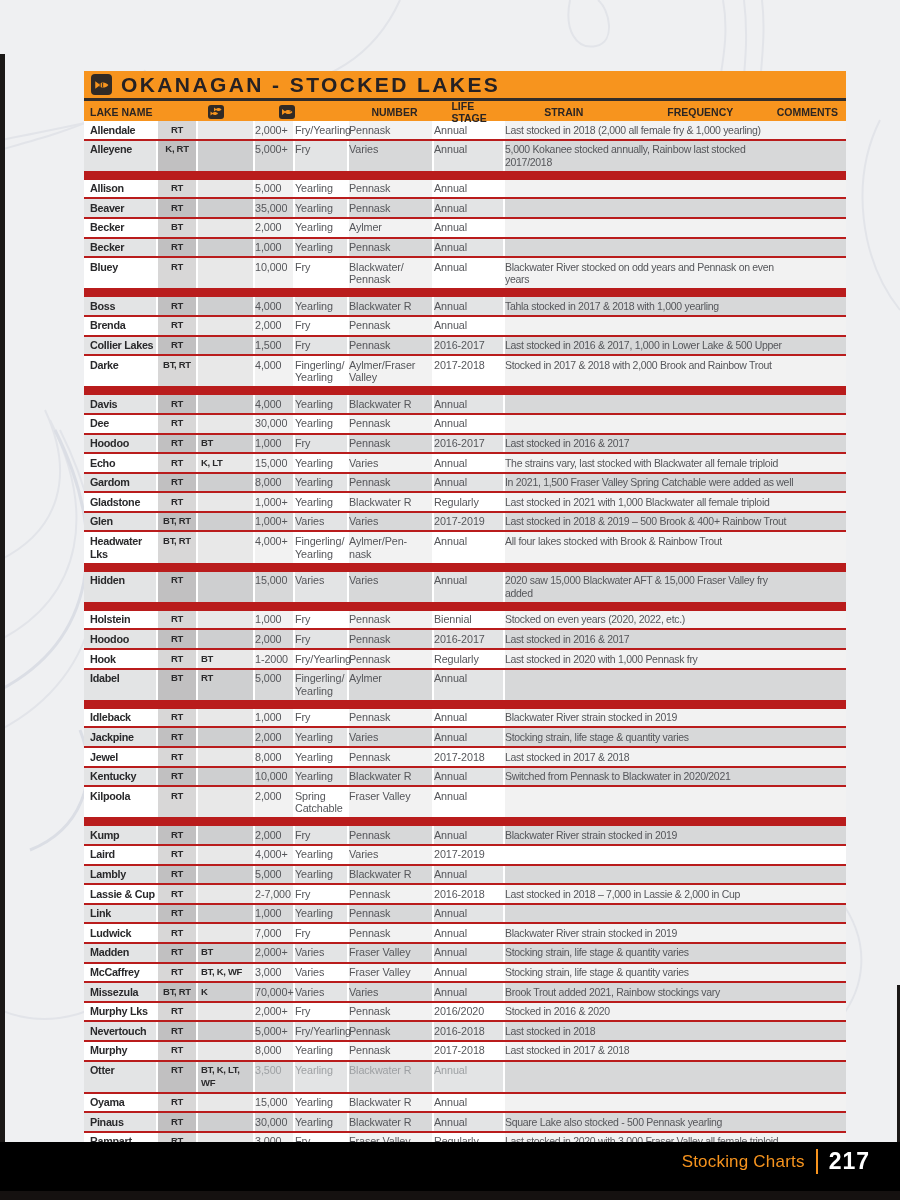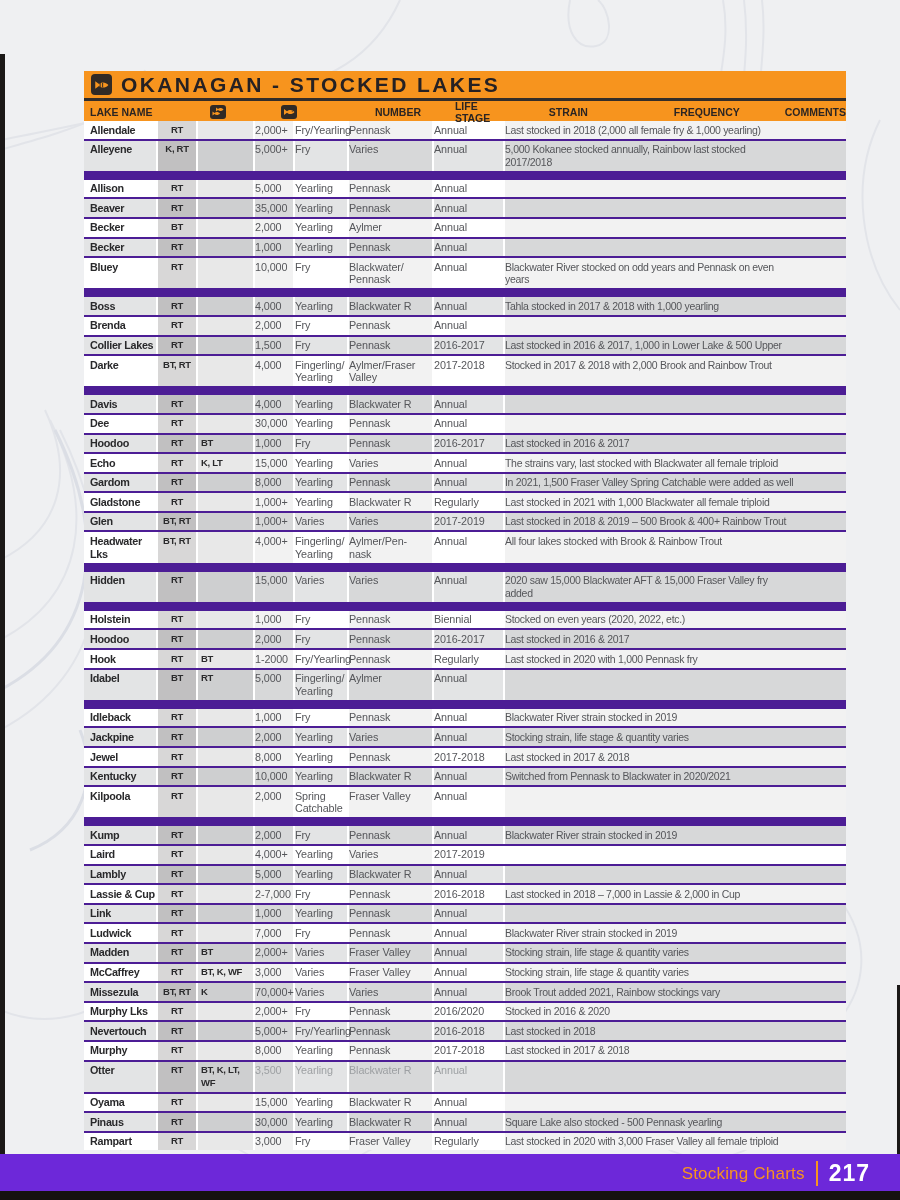--- a/index.html
+++ b/index.html
@@ -45,24 +45,24 @@
   }
 
   
   .c-name   { width:74px;  padding-left:6px; }
   .c-sp1    { width:40px;  text-align:center; }
   .c-sp2    { width:57px;  padding-left:3px; }
   .c-num    { width:40px;  }
   .c-life   { width:54px;  }
   .c-strain { width:85px;  }
   .c-freq   { width:71px;  }
-  .c-comments { flex:1; }
+  .c-comments { flex:1; padding-right:8px; }
 
   
-  .tbody { background:#4c1d95; }
+  .tbody { background:#b91c1c; }
   .row { display:flex; align-items:stretch; margin-bottom:2px; background:#ffffff; }
   .row.odd { background:#e3e4e5; }
   .row.tall { margin-bottom:9px; }
   .cell {
     padding-top:2.5px; padding-bottom:2.5px;
     font-size:10.8px; line-height:12.6px; letter-spacing:-0.1px;
     color:#55565a; white-space:pre-line;
     border-right:2px solid #ffffff;
   }
   .cell.c-comments { border-right:none; font-size:10.5px; letter-spacing:-0.3px; }
@@ -75,22 +75,22 @@
   
   .cell.c-sp1      { background:rgba(32,29,31,0.175); }
   .cell.c-sp2      { background:rgba(32,29,31,0.10); }
   .cell.c-num, .cell.c-strain, .cell.c-comments { background:rgba(32,29,31,0.06); }
   
   .row.muted .cell { color:#9da0a3; }
   .row.muted .cell.c-name, .row.muted .cell.c-sp1, .row.muted .cell.c-sp2 { color:#2b2b2d; }
 
   
   .footer {
-    position:absolute; left:0; right:0; bottom:0; height:46px;
-    background:#6d28d9; z-index:4;
+    position:absolute; left:0; right:0; bottom:0; height:58px;
+    background:#000000; z-index:4;
   }
   .footer::after {
     content:""; position:absolute; left:0; right:0; bottom:0; height:9px;
     background:#151110;
   }
   .footer-content {
     position:absolute; right:30px; top:6px;
     display:flex; align-items:center; gap:11px; z-index:2;
   }
   .footer-label { color:#F7941E; font-size:17px; letter-spacing:0.2px; }

